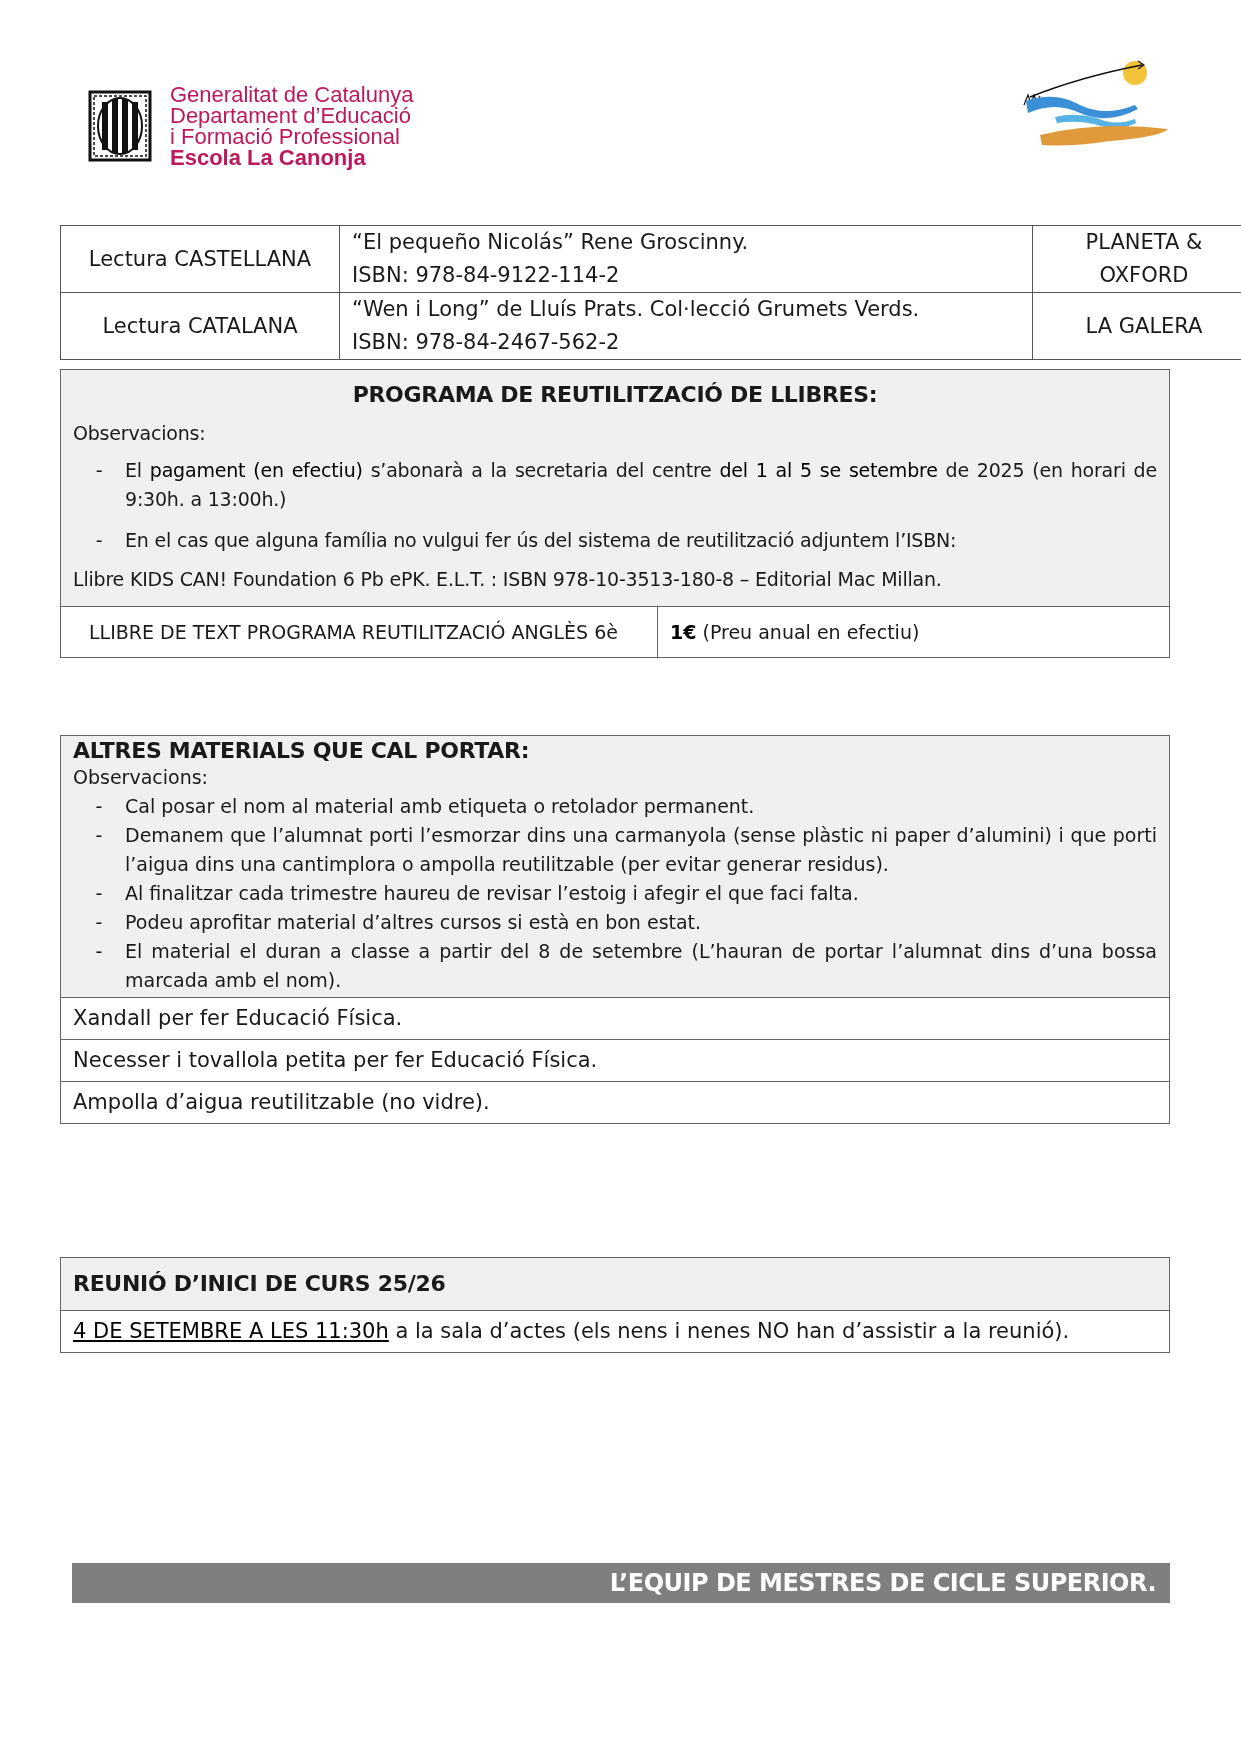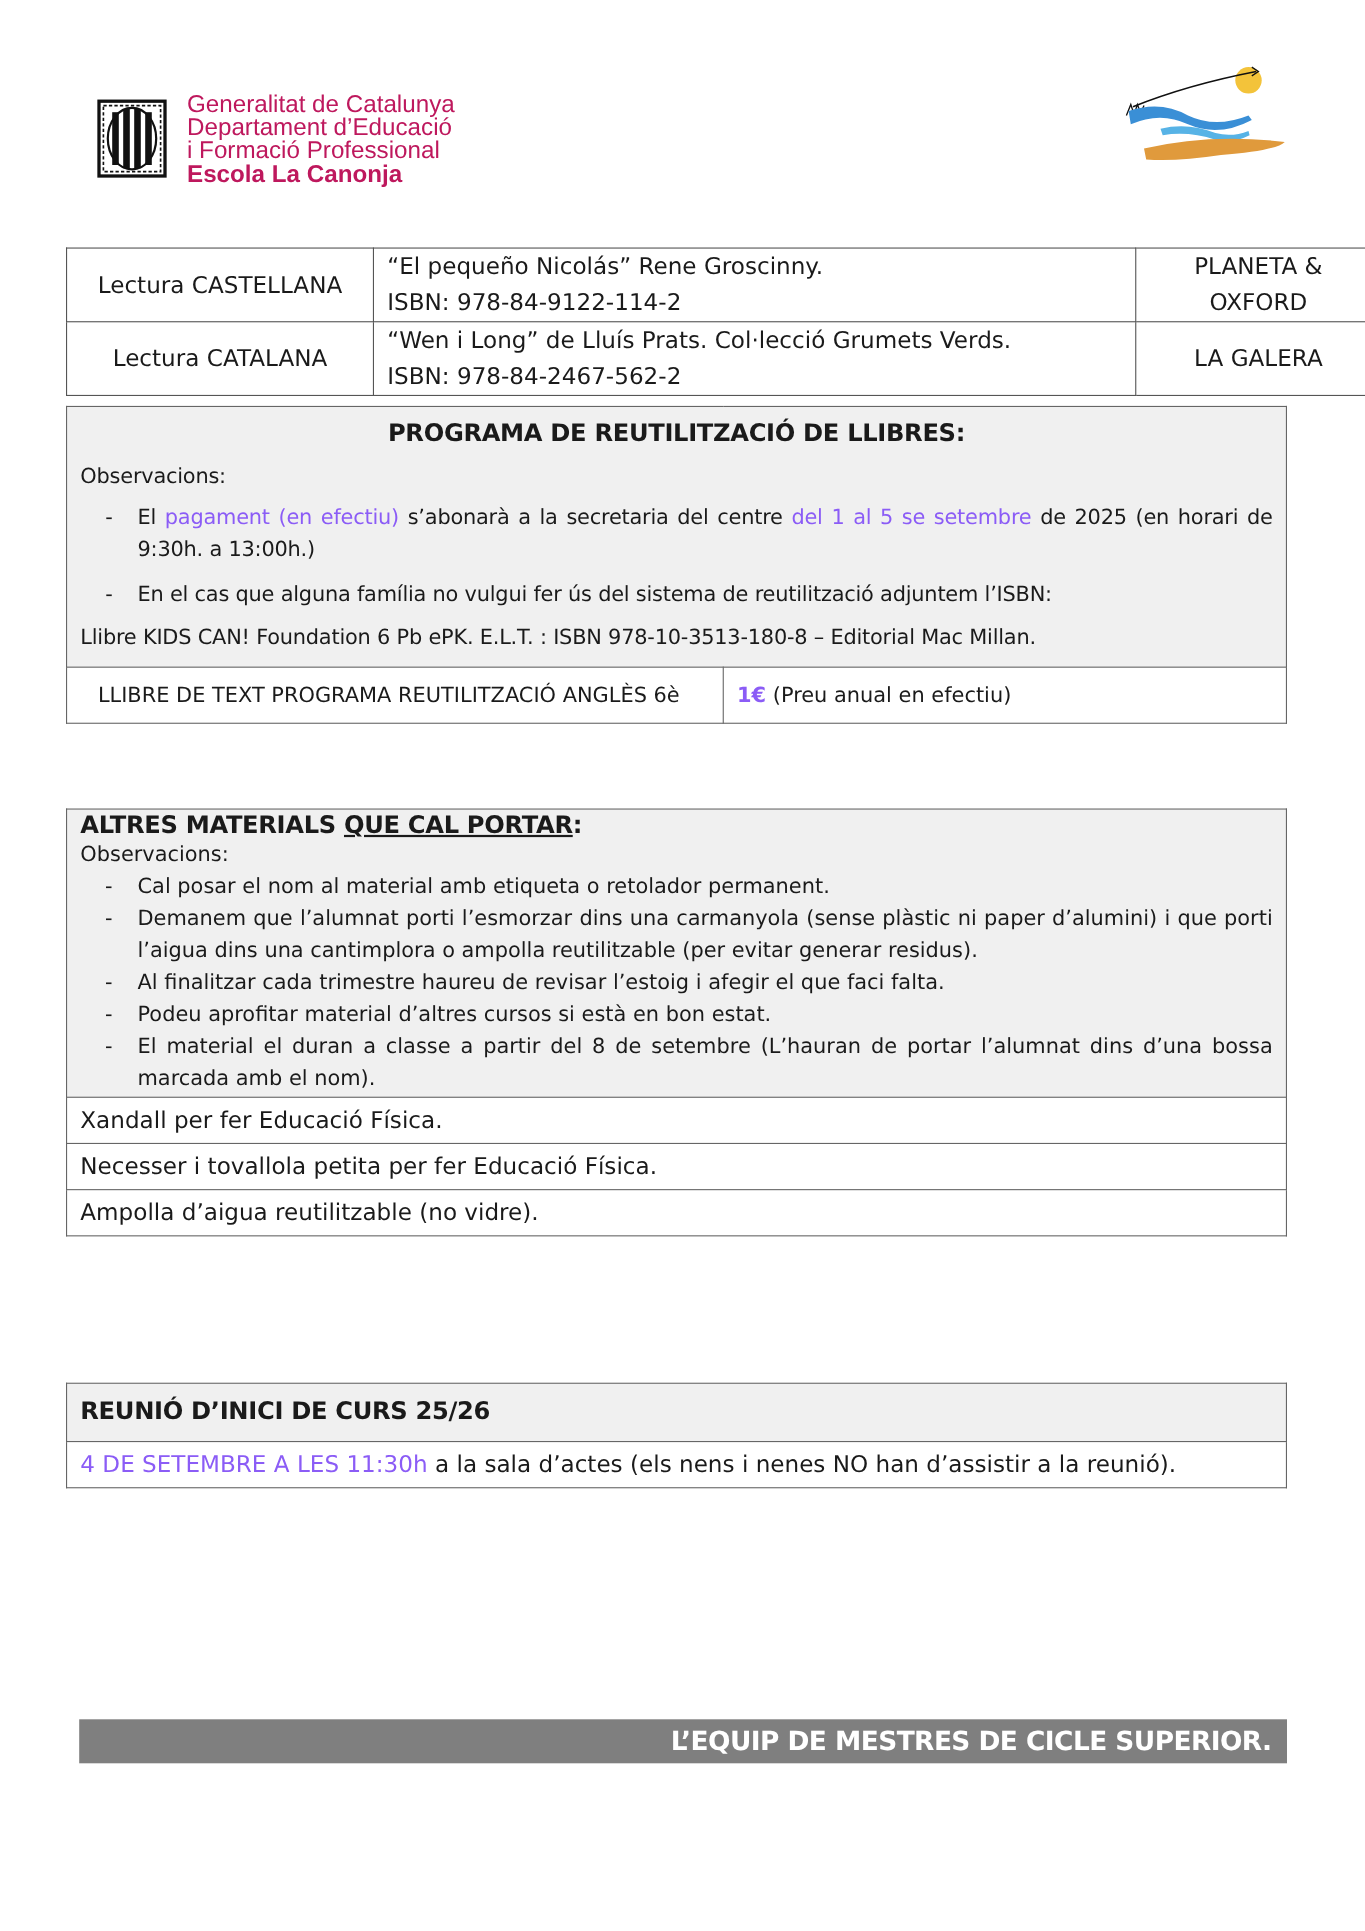--- a/index.html
+++ b/index.html
@@ -17,21 +17,21 @@
     table { border-collapse: collapse; }
     td { border: 1.5px solid #555; padding: 0; }
     .txt { font-size: 21px; line-height: 33px; letter-spacing: -0.2px; }
 
     #books-table { left: 60px; top: 181px; width: 1196px; margin-top: 44px; }
     #books-table td { font-size: 21px; line-height: 33px; }
     #books-table td.subject { width: 278px; text-align: center; }
     #books-table td.desc { padding-left: 12px; }
     #books-table td.pub { width: 222px; text-align: center; }
 
-    .red { color: #8b5cf6; }
+    .red { color: #000000; }
     .gray-bg { background: #f0f0f0; }
 
     #reuse-box { left: 60px; top: 369px; width: 1110px; }
     #reuse-box td { border: 1.5px solid #666; }
     .box-heading { font-weight: bold; font-size: 22px; letter-spacing: -0.3px; font-family: "DejaVu Sans", sans-serif; }
     .bullet-row { display: flex; }
     .dash { width: 52px; text-align: center; flex: 0 0 52px; }
     .bullet-text { flex: 1; text-align: justify; }
 
     #materials-box { left: 60px; top: 735px; width: 1110px; }
@@ -122,21 +122,21 @@
     <td style="width: 540px; padding: 6px 28px; font-size: 19px; line-height: 38px;">LLIBRE DE TEXT PROGRAMA REUTILITZACIÓ ANGLÈS 6è</td>
     <td style="padding: 6px 12px; font-size: 19px; line-height: 38px;"><span class="red" style="font-weight:bold;">1€</span><span> (Preu anual en efectiu)</span></td>
   </tr>
 </tbody>
   </table>
 
 <table id="materials-box" class="abs">
   <tbody>
       <tr>
     <td class="gray-bg" style="padding: 2px 12px 2px 12px;">
-      <div class="box-heading"><span>ALTRES MATERIALS </span><span style="text-decoration: underline;">QUE CAL PORTAR</span><span>:</span></div>
+      <div class="box-heading"><span>ALTRES MATERIALS </span><span style="">QUE CAL PORTAR</span><span>:</span></div>
       <div style="font-size:19px; line-height: 29px;">Observacions:</div>
       <div class="bullet-row" style="font-size:19px; line-height: 29px;">
         <span class="dash">-</span>
         <span class="bullet-text">Cal posar el nom al material amb etiqueta o retolador permanent.</span>
       </div>
       <div class="bullet-row" style="font-size:19px; line-height: 29px;">
         <span class="dash">-</span>
         <span class="bullet-text">Demanem que l’alumnat porti l’esmorzar dins una carmanyola (sense plàstic ni paper d’alumini) i que porti l’aigua dins una cantimplora o ampolla reutilitzable (per evitar generar residus).</span>
       </div>
       <div class="bullet-row" style="font-size:19px; line-height: 29px;">
@@ -166,20 +166,20 @@
   </table>
 
 <table id="meeting-box" class="abs">
   <tbody>
       <tr>
     <td class="gray-bg" style="padding: 6px 12px; height: 40px;">
       <div class="box-heading" style="line-height: 34px;">REUNIÓ D’INICI DE CURS 25/26</div>
     </td>
   </tr>
   <tr>
-    <td style="padding: 0 12px; font-size: 21px; line-height: 41px;"><span class="red" style="">4 DE SETEMBRE A LES 11:30h</span><span> a la sala d’actes (els nens i nenes NO  han d’assistir a la reunió).</span></td>
+    <td style="padding: 0 12px; font-size: 21px; line-height: 41px;"><span class="red" style="text-decoration: underline;">4 DE SETEMBRE A LES 11:30h</span><span> a la sala d’actes (els nens i nenes NO  han d’assistir a la reunió).</span></td>
   </tr>
 </tbody>
   </table>
 
 <div id="signature-bar" class="abs">
   <span style="padding-right: 14px;">L’EQUIP DE MESTRES DE CICLE SUPERIOR.</span>
 </div>
 
 </body></html>

